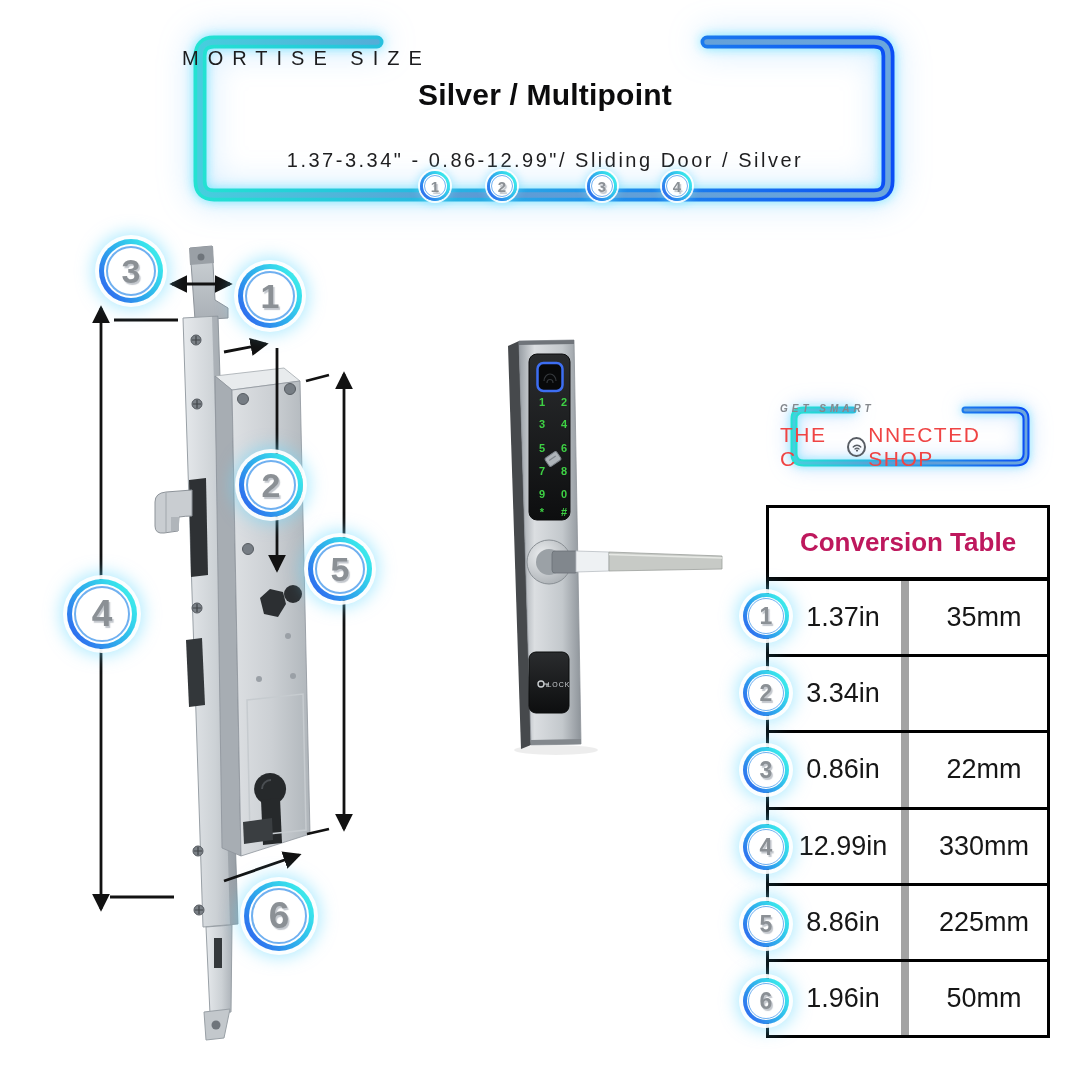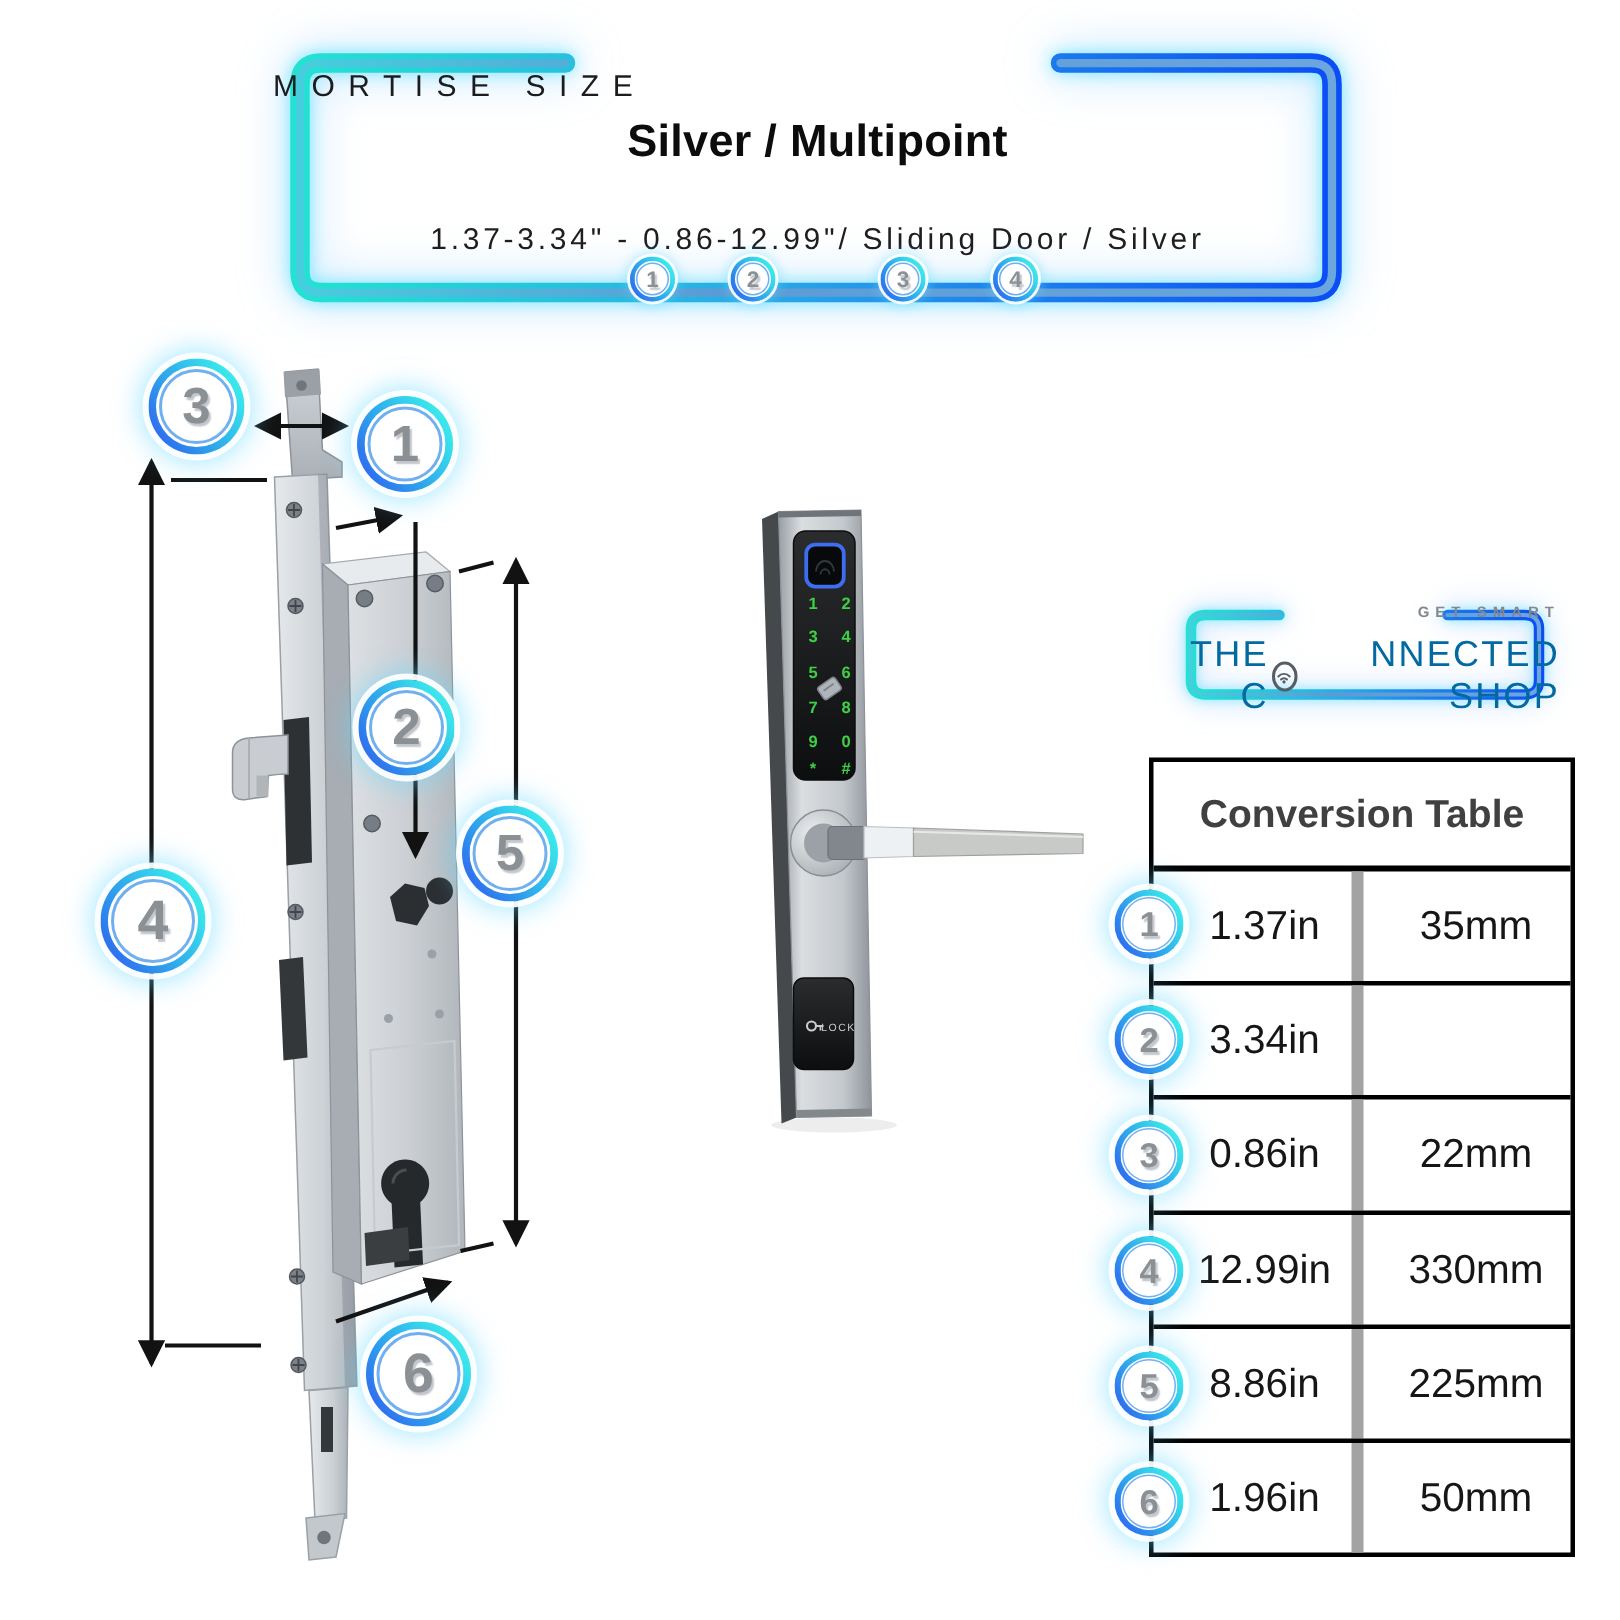--- a/index.html
+++ b/index.html
@@ -39,33 +39,33 @@
   .step-3{left:407px;top:146px;} .step-4{left:482px;top:146px;}
 
   
   .co-3{left:99px;top:239px;}  .co-1{left:238px;top:264px;}
   .co-2{left:239px;top:453px;} .co-5{left:308px;top:537px;}
   .co-4{left:67px;top:579px;}  .co-6{left:244px;top:881px;}
 
   
   .logo-box{position:absolute;left:780px;top:395px;width:260px;height:80px;}
   .logo-frame{position:absolute;inset:0;filter:drop-shadow(0 0 4px rgba(90,225,255,.7)) drop-shadow(0 0 10px rgba(90,160,255,.35));}
-  .logo-tagline{position:absolute;top:8px;left:0;right:0;text-align:right;font-size:10px;
-                letter-spacing:4px;font-weight:700;color:#84888d;}
-  .logo-name{position:absolute;top:28px;left:0;right:0;text-align:right;font-size:24px;
-             letter-spacing:1.5px;color:#0369a1;display:flex;align-items:center;justify-content:center;gap:1px;}
+  .logo-tagline{position:absolute;top:8px;left:0;right:0;text-align:left;font-size:10px;
+                letter-spacing:4px;font-weight:700;color:#84888d;font-style:italic;}
+  .logo-name{position:absolute;top:28px;left:0;right:0;text-align:left;font-size:21px;
+             letter-spacing:1.5px;color:#ef4444;display:flex;align-items:center;justify-content:center;gap:1px;}
   .logo-o{display:inline-flex;width:20px;height:20px;border:2px solid #585d64;border-radius:50%;
           align-items:center;justify-content:center;margin:0 1px;}
 
   
   .table-box{position:absolute;left:744px;top:505px;width:312px;height:540px;}
   .ctable{position:absolute;left:22px;top:0;width:284px;height:533px;border:3px solid #000;
           background:#fff;display:flex;flex-direction:column;}
   .ctable-title{height:70px;border-bottom:1px solid #000;display:flex;align-items:center;
-                justify-content:center;font-weight:700;font-size:26px;color:#404040;}
+                justify-content:center;font-weight:700;font-size:26px;color:#be185d;}
   .ctable-row{flex:1;display:flex;border-top:3px solid #000;}
   .ctable-row:first-of-type{border-top-width:2px;}
   .cell-in{width:140px;border-right:8px solid #a3a3a3;display:flex;align-items:center;
            justify-content:center;font-size:27px;color:#161616;padding-left:16px;}
   .cell-mm{flex:1;display:flex;align-items:center;justify-content:center;font-size:27px;color:#161616;padding-left:12px;}
   .trow-b{position:absolute;left:-1px;}
   .tb-0{top:88px;} .tb-1{top:165px;} .tb-2{top:242px;} .tb-3{top:319px;} .tb-4{top:396px;} .tb-5{top:473px;}
 
   .art{position:absolute;inset:0;}
 </style>

